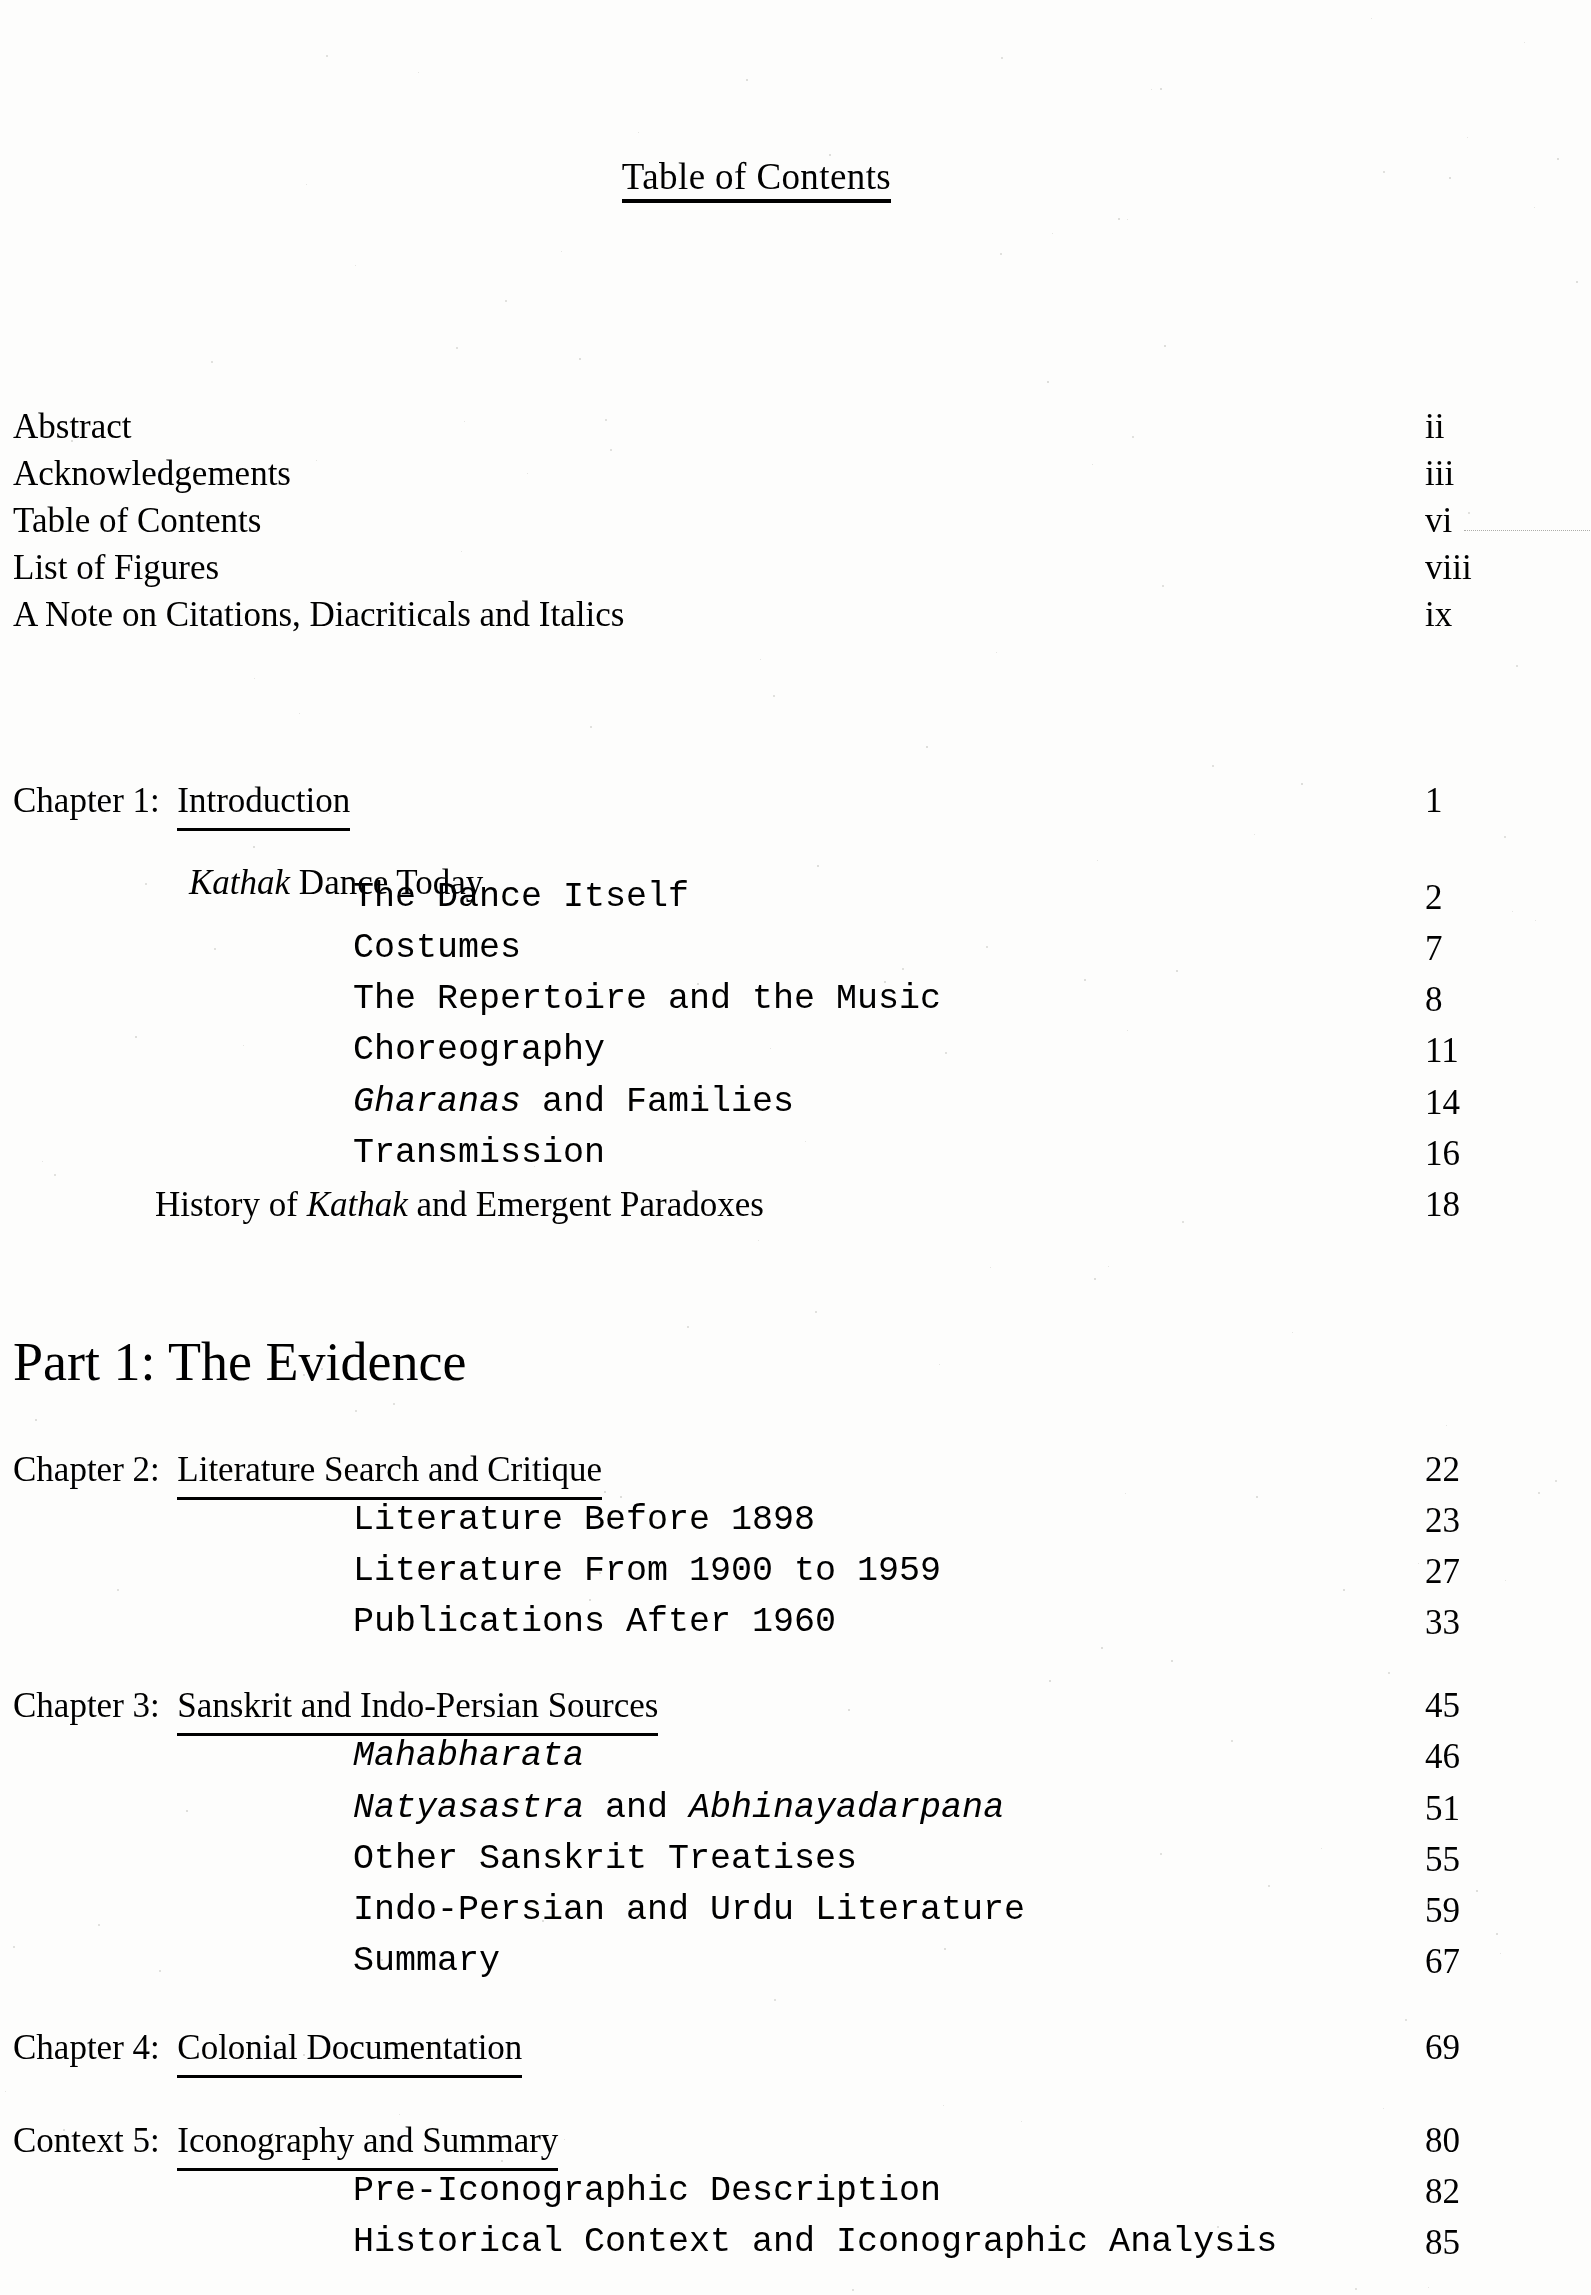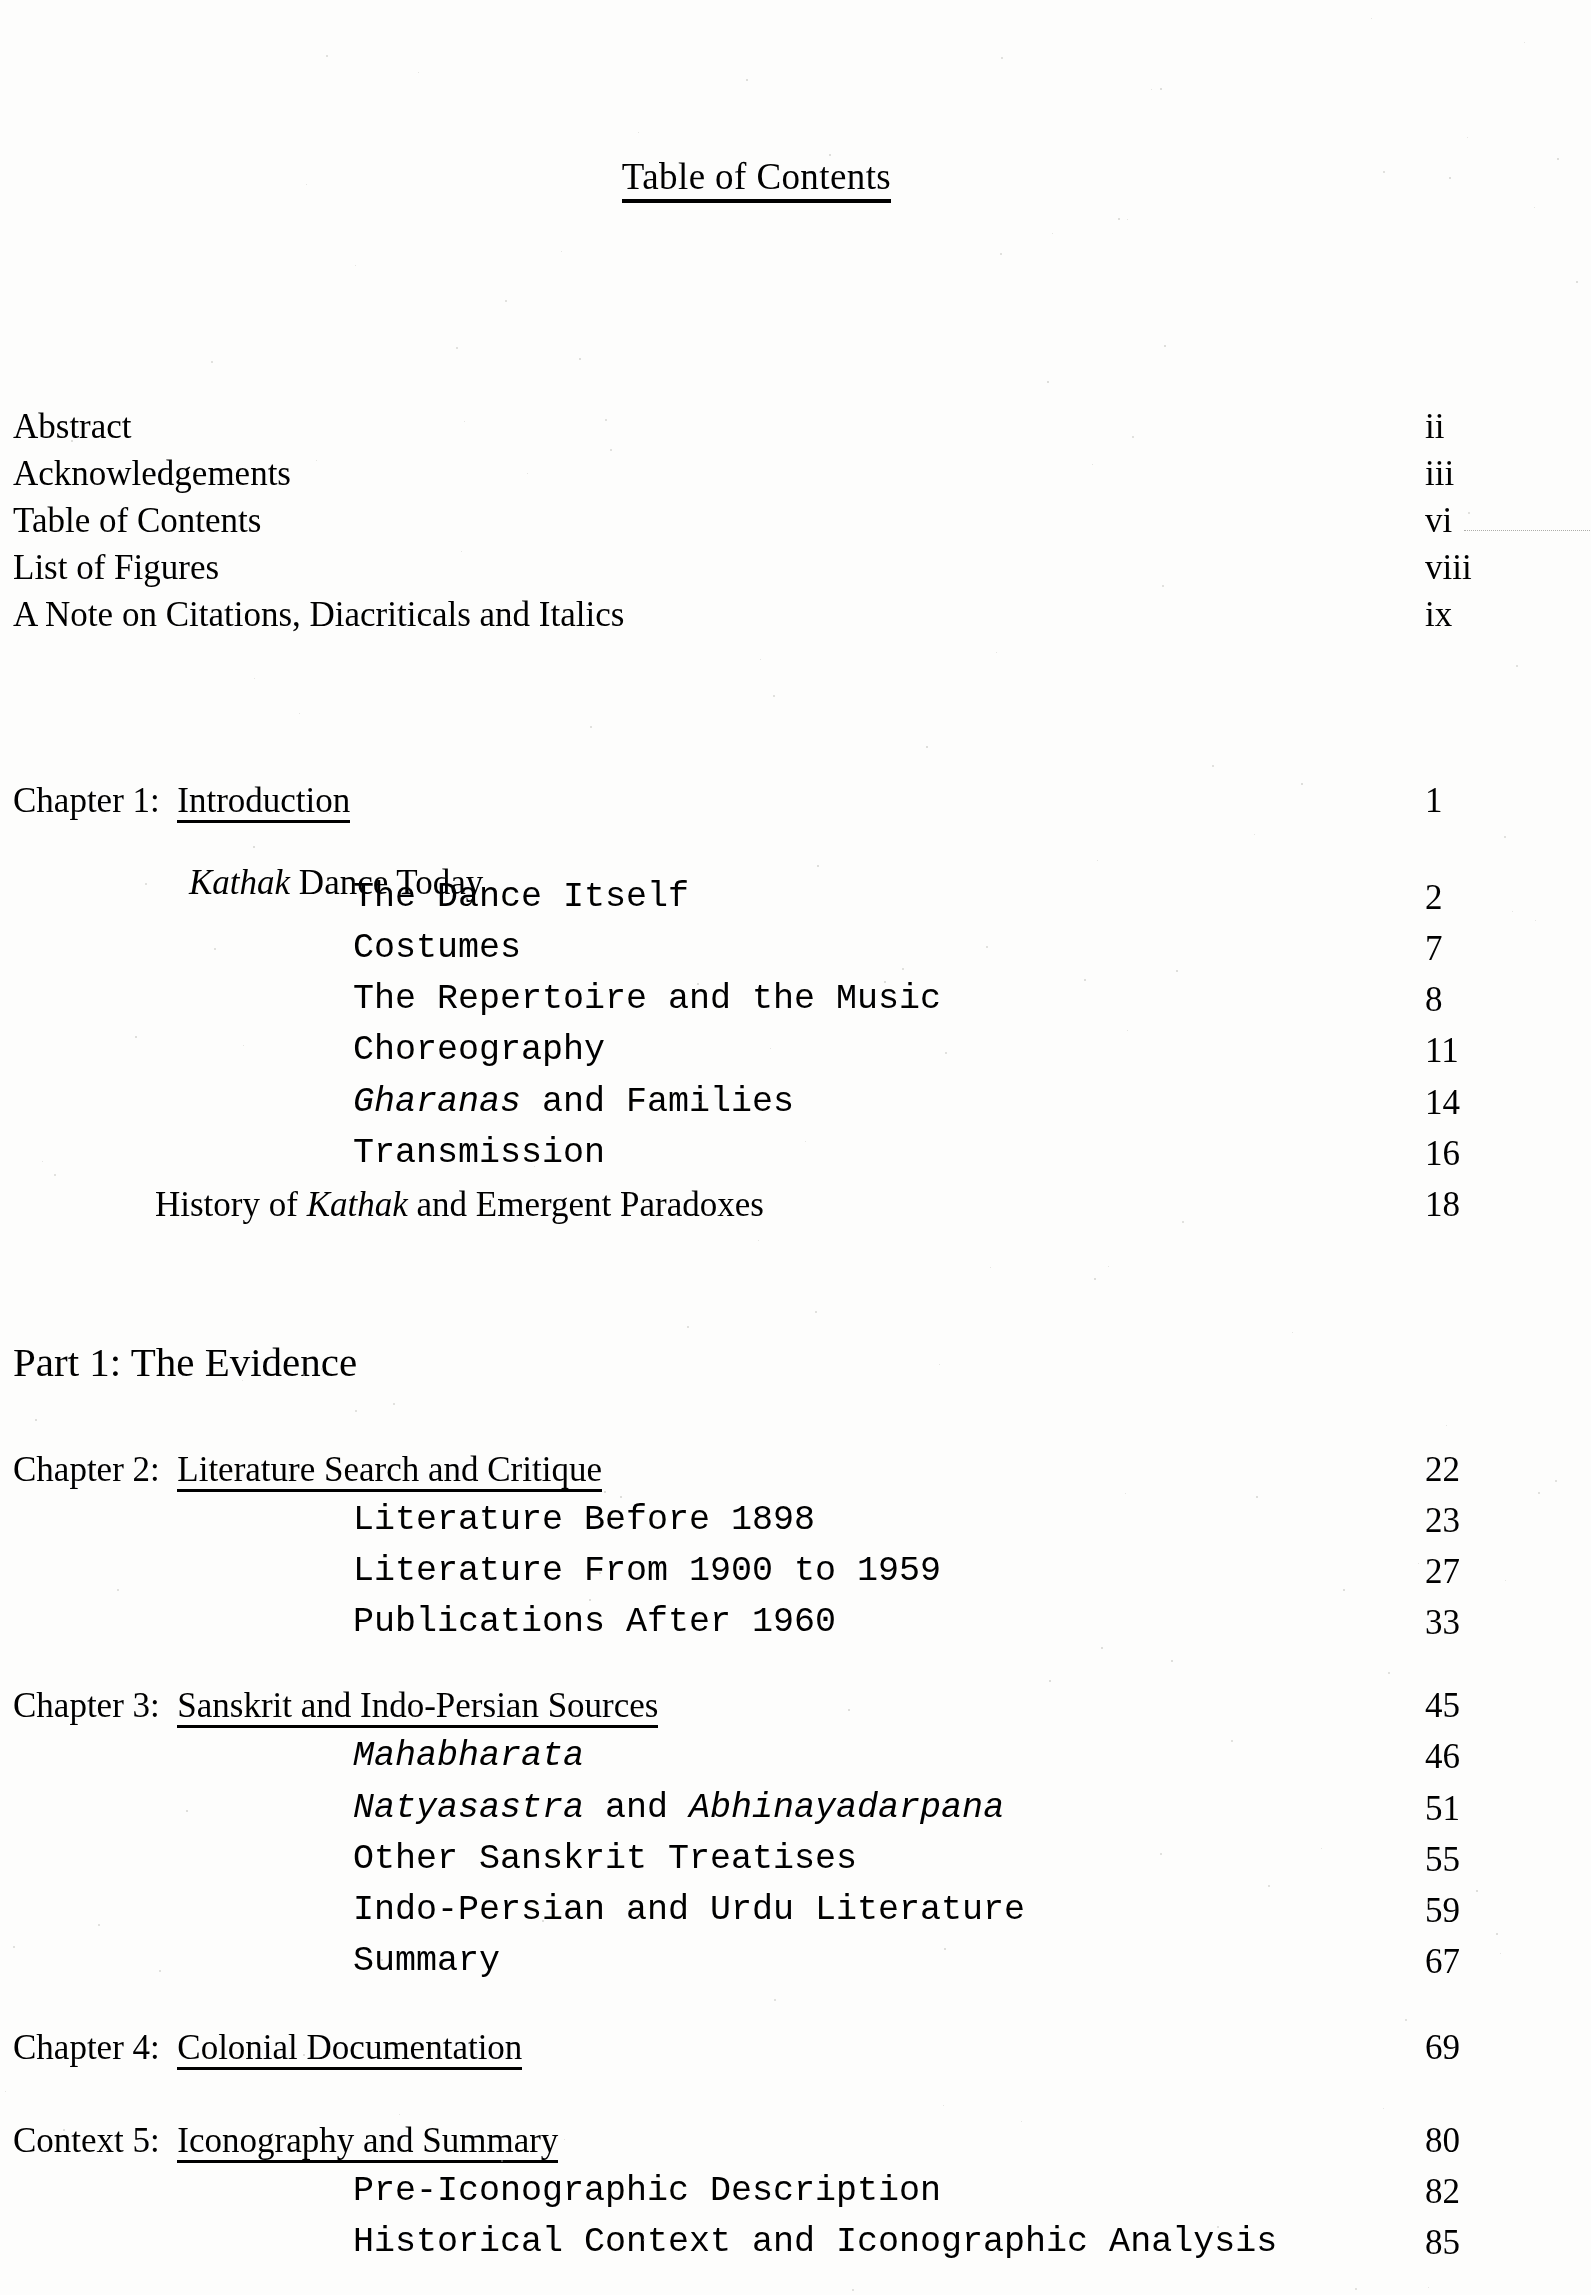--- a/index.html
+++ b/index.html
@@ -75,28 +75,28 @@
   
   .lvl0 .label { left: 13px; }
   .lvl1 .label { left: 155px; }
   .lvl2 .label { left: 189px; margin-top: 35px; }
   .lvl3 .label { left: 353px; font-family: Liberation Mono, monospace; }
 
   
   .chap .num { }
   .chap .uline {
     border-bottom: 3.3px solid #000;
-    padding-bottom: 0;
+    padding-bottom: 8px;
   }
 
   
   .part-head {
     position: absolute;
     left: 13px;
-    font-size: 41px;
+    font-size: 54px;
     line-height: 49px;
     white-space: nowrap;
   }
 
   em, .ital { font-style: italic; }
 
   
   .scan-line {
     position: absolute;
     left: 1464px;

